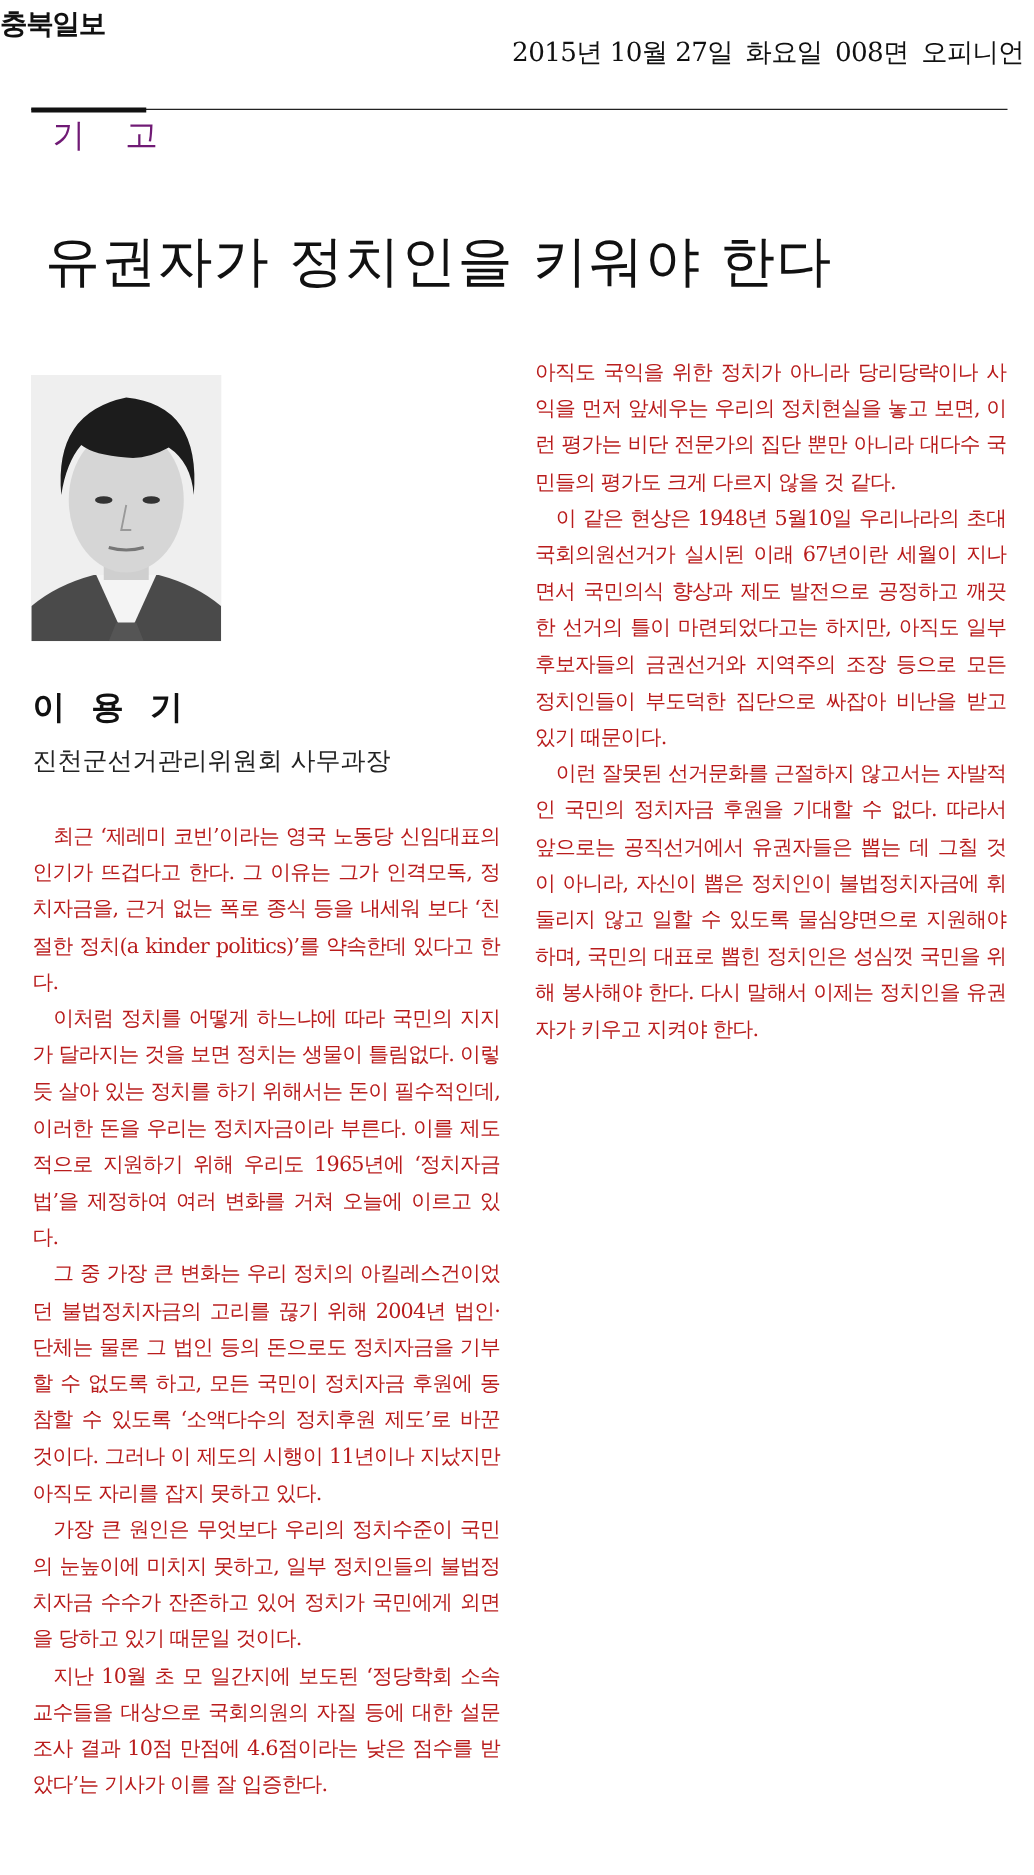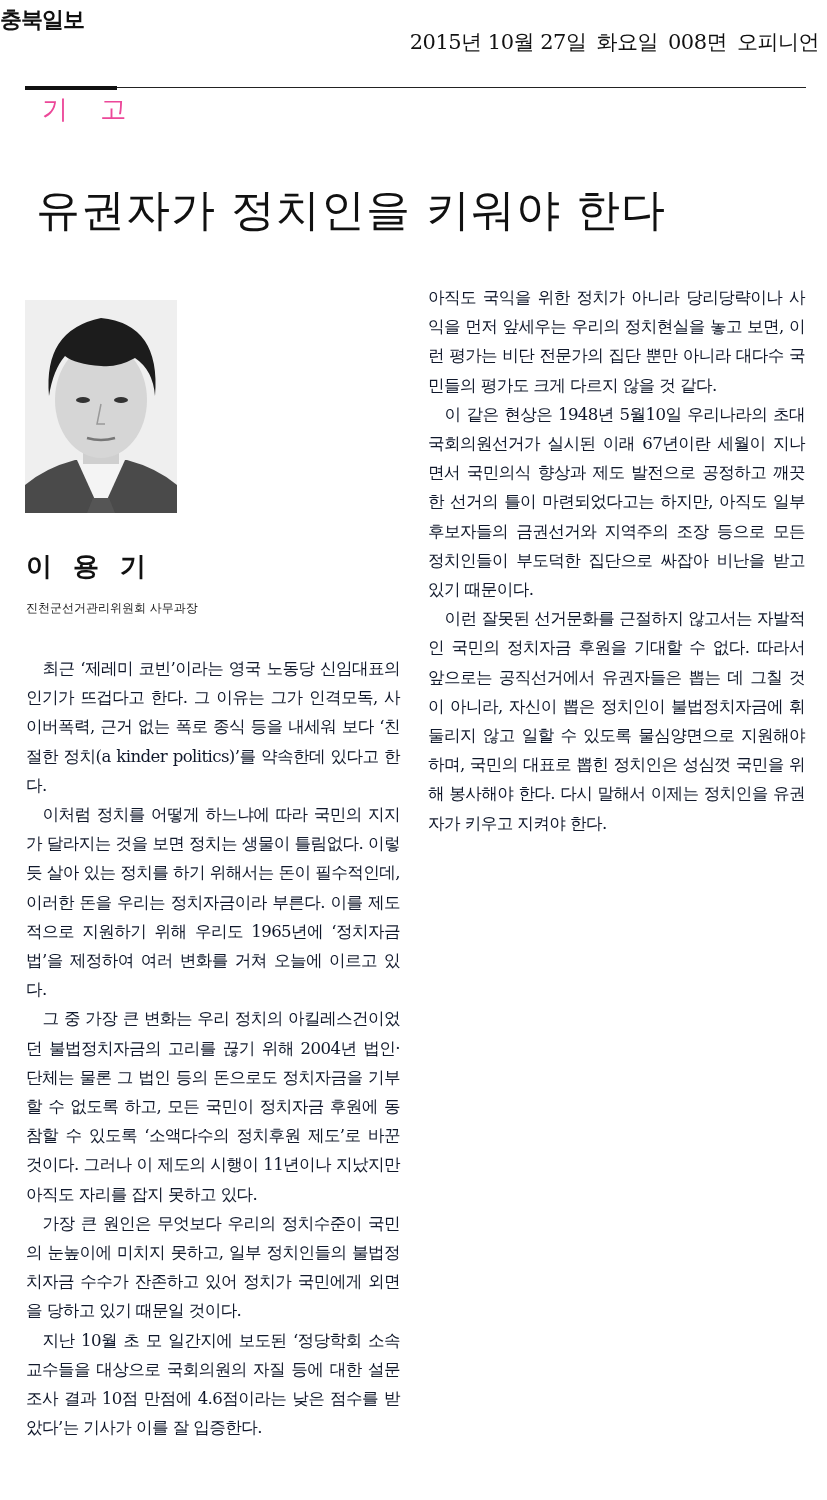--- a/index.html
+++ b/index.html
@@ -2,26 +2,26 @@
 <html><head>
 <meta charset="utf-8">
 <style>
   html, body { margin:0; padding:0; background:#ffffff; }
   body { width:827px; height:1500px; position:relative; overflow:hidden; color:#1a1a1a; }
   .masthead { position:absolute; left:0; top:0; font-family:"DejaVu Sans", sans-serif; font-weight:bold; font-size:22px; letter-spacing:-1px; line-height:40px; color:#111; }
   .dateline { position:absolute; right:8px; top:28px; font-family:"DejaVu Serif", serif; font-size:21px; line-height:28px; color:#111; white-space:nowrap; letter-spacing:-0.5px; }
   .dateline span { margin-left:10px;margin-top:10px; }
   .rule-thick { position:absolute; left:25px; top:86px; width:92px; height:4px; background:#111; }
   .rule-thin { position:absolute; left:25px; top:87px; width:781px; height:1px; background:#222; }
-  .section { position:absolute; left:42px; top:92px; font-family:"DejaVu Sans", sans-serif; font-size:26px; line-height:34px; letter-spacing:12px; color:#ec4899; }
+  .section { position:absolute; left:42px; top:92px; font-family:"DejaVu Sans", sans-serif; font-size:26px; line-height:34px; letter-spacing:12px; color:#701a75; }
   .headline { position:absolute; left:24px; top:168px; font-family:"DejaVu Sans", sans-serif; font-size:44px; line-height:60px; color:#111; letter-spacing:1px; white-space:nowrap; }
   .photo { position:absolute; left:25px; top:300px; width:152px; height:213px; background:#ececec; overflow:hidden; }
   .author-name { position:absolute; left:26px; top:548px; font-family:"DejaVu Sans", sans-serif; font-weight:bold; font-size:26px; line-height:36px; letter-spacing:6px; color:#111; }
-  .author-title { position:absolute; left:26px; top:596px; font-family:"DejaVu Sans", sans-serif; font-size:12px; line-height:24px; color:#222; white-space:nowrap; }
-  .col { position:absolute; font-family:"DejaVu Serif", serif; font-size:16.6px; line-height:29.2px; color:#0f172a; text-align:justify; letter-spacing:-0.6px; }
+  .author-title { position:absolute; left:26px; top:596px; font-family:"DejaVu Sans", sans-serif; font-size:20px; line-height:24px; color:#222; white-space:nowrap; }
+  .col { position:absolute; font-family:"DejaVu Serif", serif; font-size:16.6px; line-height:29.2px; color:#b91c1c; text-align:justify; letter-spacing:-0.6px; }
   .col p { margin:0; text-indent:1em; }
   .col p.cont { text-indent:0; }
   .col-left { left:26px; top:654px; width:374px; }
   .col-right { left:428px; top:283px; width:377px; }
 </style>
 </head>
 <body>
 
 <div class="masthead">충북일보</div>
 
@@ -58,21 +58,21 @@
     <path d="M76 104 L72 124 L80 124" stroke="#999" stroke-width="1.5" fill="none"></path>
 
     <path d="M62 138 Q76 142 90 138" stroke="#777" stroke-width="2.5" fill="none"></path>
   </svg>
 </div>
 
 <div class="author-name">이 용 기</div>
 <div class="author-title">진천군선거관리위원회 사무과장</div>
 
 <div class="col col-left">
-  <p>최근 ‘제레미 코빈’이라는 영국 노동당 신임대표의 인기가 뜨겁다고 한다. 그 이유는 그가 인격모독, 사이버폭력, 근거 없는 폭로 종식 등을 내세워 보다 ‘친절한 정치(a kinder politics)’를 약속한데 있다고 한다.</p>
+  <p>최근 ‘제레미 코빈’이라는 영국 노동당 신임대표의 인기가 뜨겁다고 한다. 그 이유는 그가 인격모독, 정치자금을, 근거 없는 폭로 종식 등을 내세워 보다 ‘친절한 정치(a kinder politics)’를 약속한데 있다고 한다.</p>
   <p>이처럼 정치를 어떻게 하느냐에 따라 국민의 지지가 달라지는 것을 보면 정치는 생물이 틀림없다. 이렇듯 살아 있는 정치를 하기 위해서는 돈이 필수적인데, 이러한 돈을 우리는 정치자금이라 부른다. 이를 제도적으로 지원하기 위해 우리도 1965년에 ‘정치자금법’을 제정하여 여러 변화를 거쳐 오늘에 이르고 있다.</p>
   <p>그 중 가장 큰 변화는 우리 정치의 아킬레스건이었던 불법정치자금의 고리를 끊기 위해 2004년 법인·단체는 물론 그 법인 등의 돈으로도 정치자금을 기부할 수 없도록 하고, 모든 국민이 정치자금 후원에 동참할 수 있도록 ‘소액다수의 정치후원 제도’로 바꾼 것이다. 그러나 이 제도의 시행이 11년이나 지났지만 아직도 자리를 잡지 못하고 있다.</p>
   <p>가장 큰 원인은 무엇보다 우리의 정치수준이 국민의 눈높이에 미치지 못하고, 일부 정치인들의 불법정치자금 수수가 잔존하고 있어 정치가 국민에게 외면을 당하고 있기 때문일 것이다.</p>
   <p>지난 10월 초 모 일간지에 보도된 ‘정당학회 소속 교수들을 대상으로 국회의원의 자질 등에 대한 설문 조사 결과 10점 만점에 4.6점이라는 낮은 점수를 받았다’는 기사가 이를 잘 입증한다.</p>
 </div>
 
 <div class="col col-right">
   <p class="cont">아직도 국익을 위한 정치가 아니라 당리당략이나 사익을 먼저 앞세우는 우리의 정치현실을 놓고 보면, 이런 평가는 비단 전문가의 집단 뿐만 아니라 대다수 국민들의 평가도 크게 다르지 않을 것 같다.</p>
   <p>이 같은 현상은 1948년 5월10일 우리나라의 초대 국회의원선거가 실시된 이래 67년이란 세월이 지나면서 국민의식 향상과 제도 발전으로 공정하고 깨끗한 선거의 틀이 마련되었다고는 하지만, 아직도 일부 후보자들의 금권선거와 지역주의 조장 등으로 모든 정치인들이 부도덕한 집단으로 싸잡아 비난을 받고 있기 때문이다.</p>
   <p>이런 잘못된 선거문화를 근절하지 않고서는 자발적인 국민의 정치자금 후원을 기대할 수 없다. 따라서 앞으로는 공직선거에서 유권자들은 뽑는 데 그칠 것이 아니라, 자신이 뽑은 정치인이 불법정치자금에 휘둘리지 않고 일할 수 있도록 물심양면으로 지원해야 하며, 국민의 대표로 뽑힌 정치인은 성심껏 국민을 위해 봉사해야 한다. 다시 말해서 이제는 정치인을 유권자가 키우고 지켜야 한다.</p>

